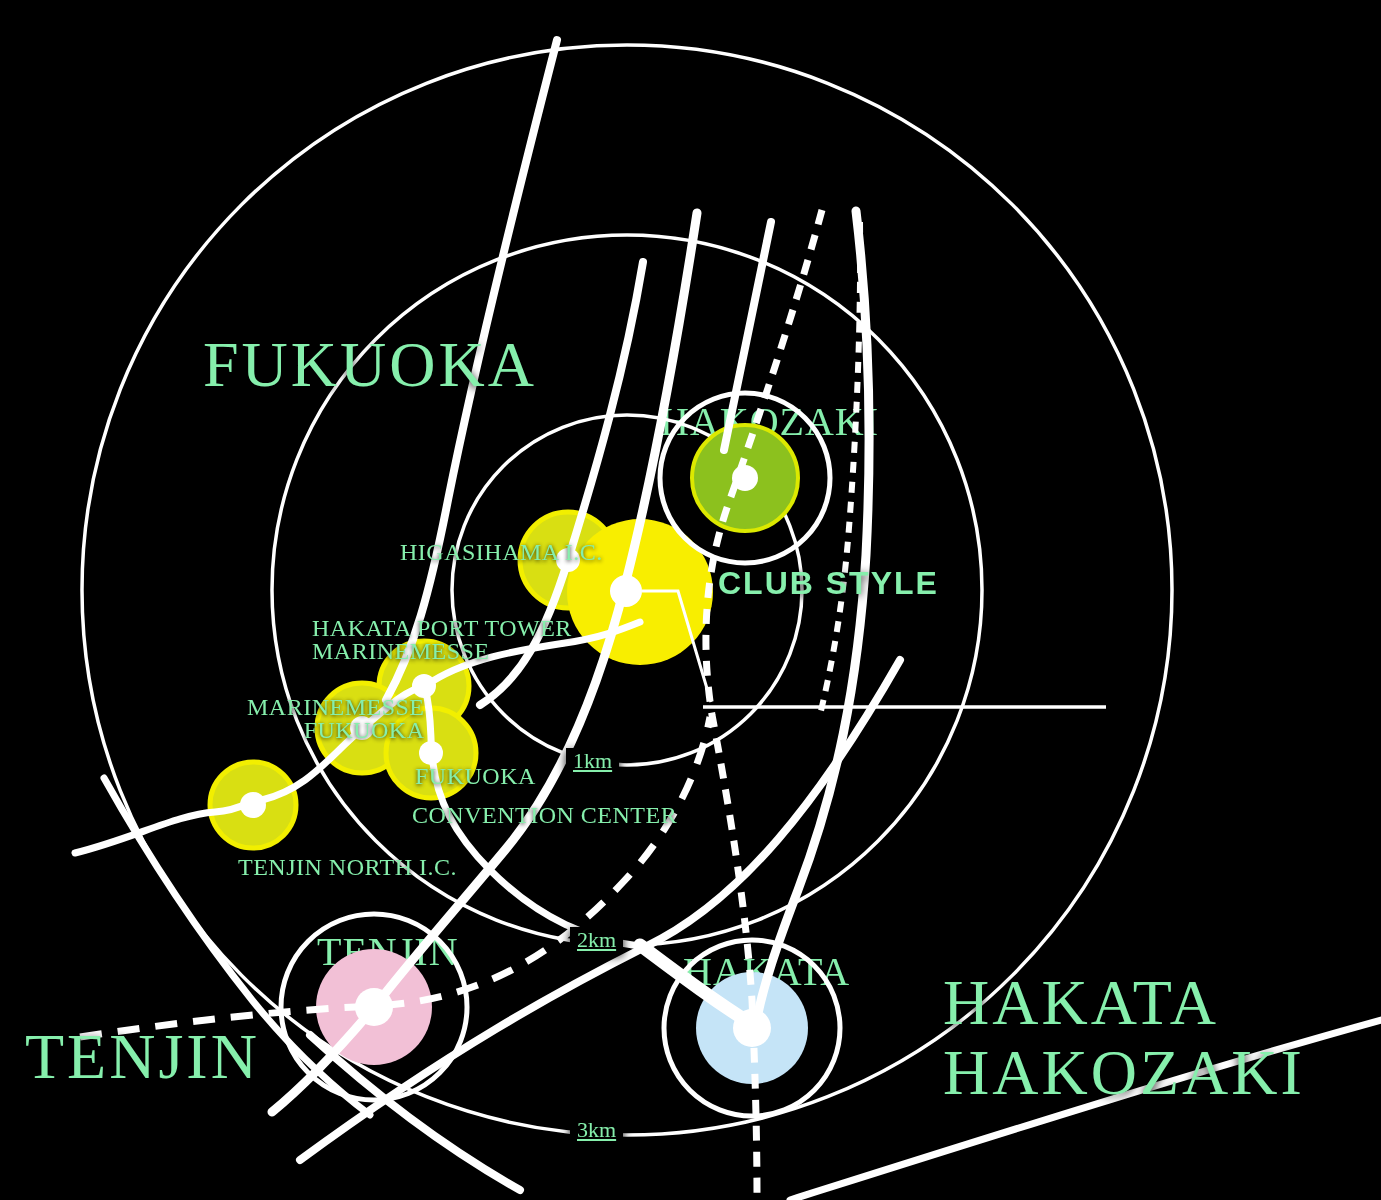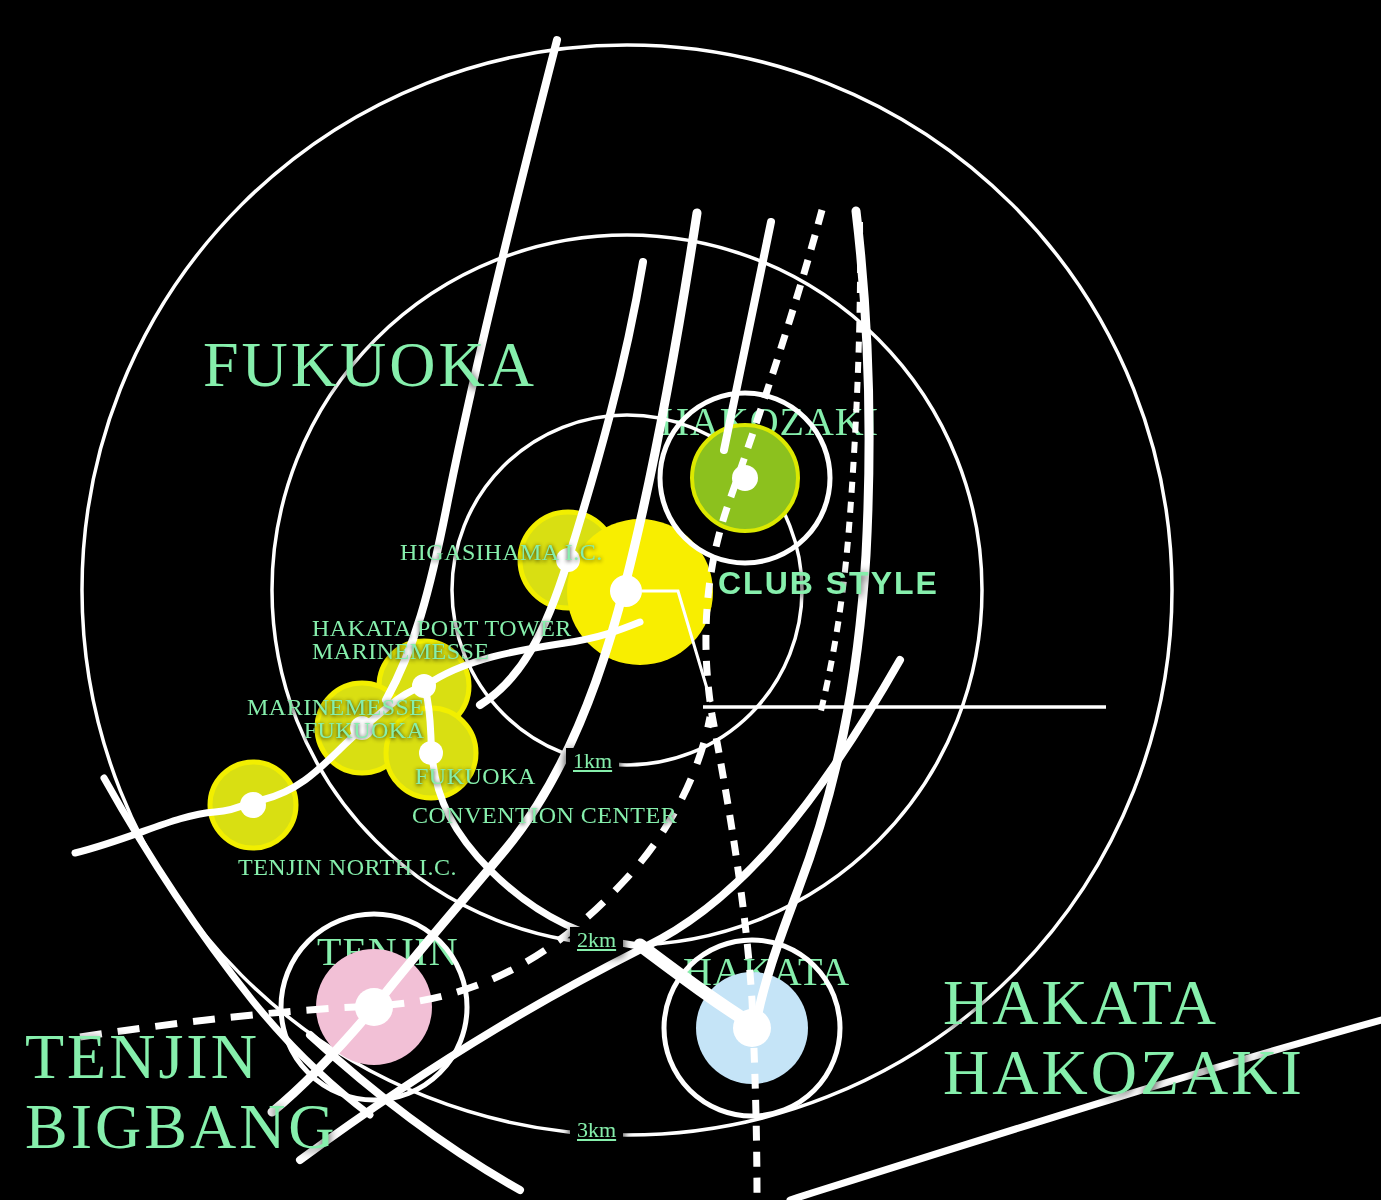--- a/index.html
+++ b/index.html
@@ -96,21 +96,20 @@
   </svg>
 
   <div class="labels-over">
 
     <div class="lbl area-label" style="left:203px;top:330px;">
       <div>FUKUOKA</div>
     </div>
 
     <div class="lbl area-label" style="left:25px;top:1022px;">
       <div>TENJIN</div>
-      <div>BIGBANG</div>
     </div>
 
     <div class="lbl area-label" style="left:943px;top:968px;">
       <div>HAKATA</div>
       <div>HAKOZAKI</div>
     </div>
 
     <div class="lbl property-label" style="left:718px;top:552px;">
       <div>CLUB STYLE</div>
     </div>

